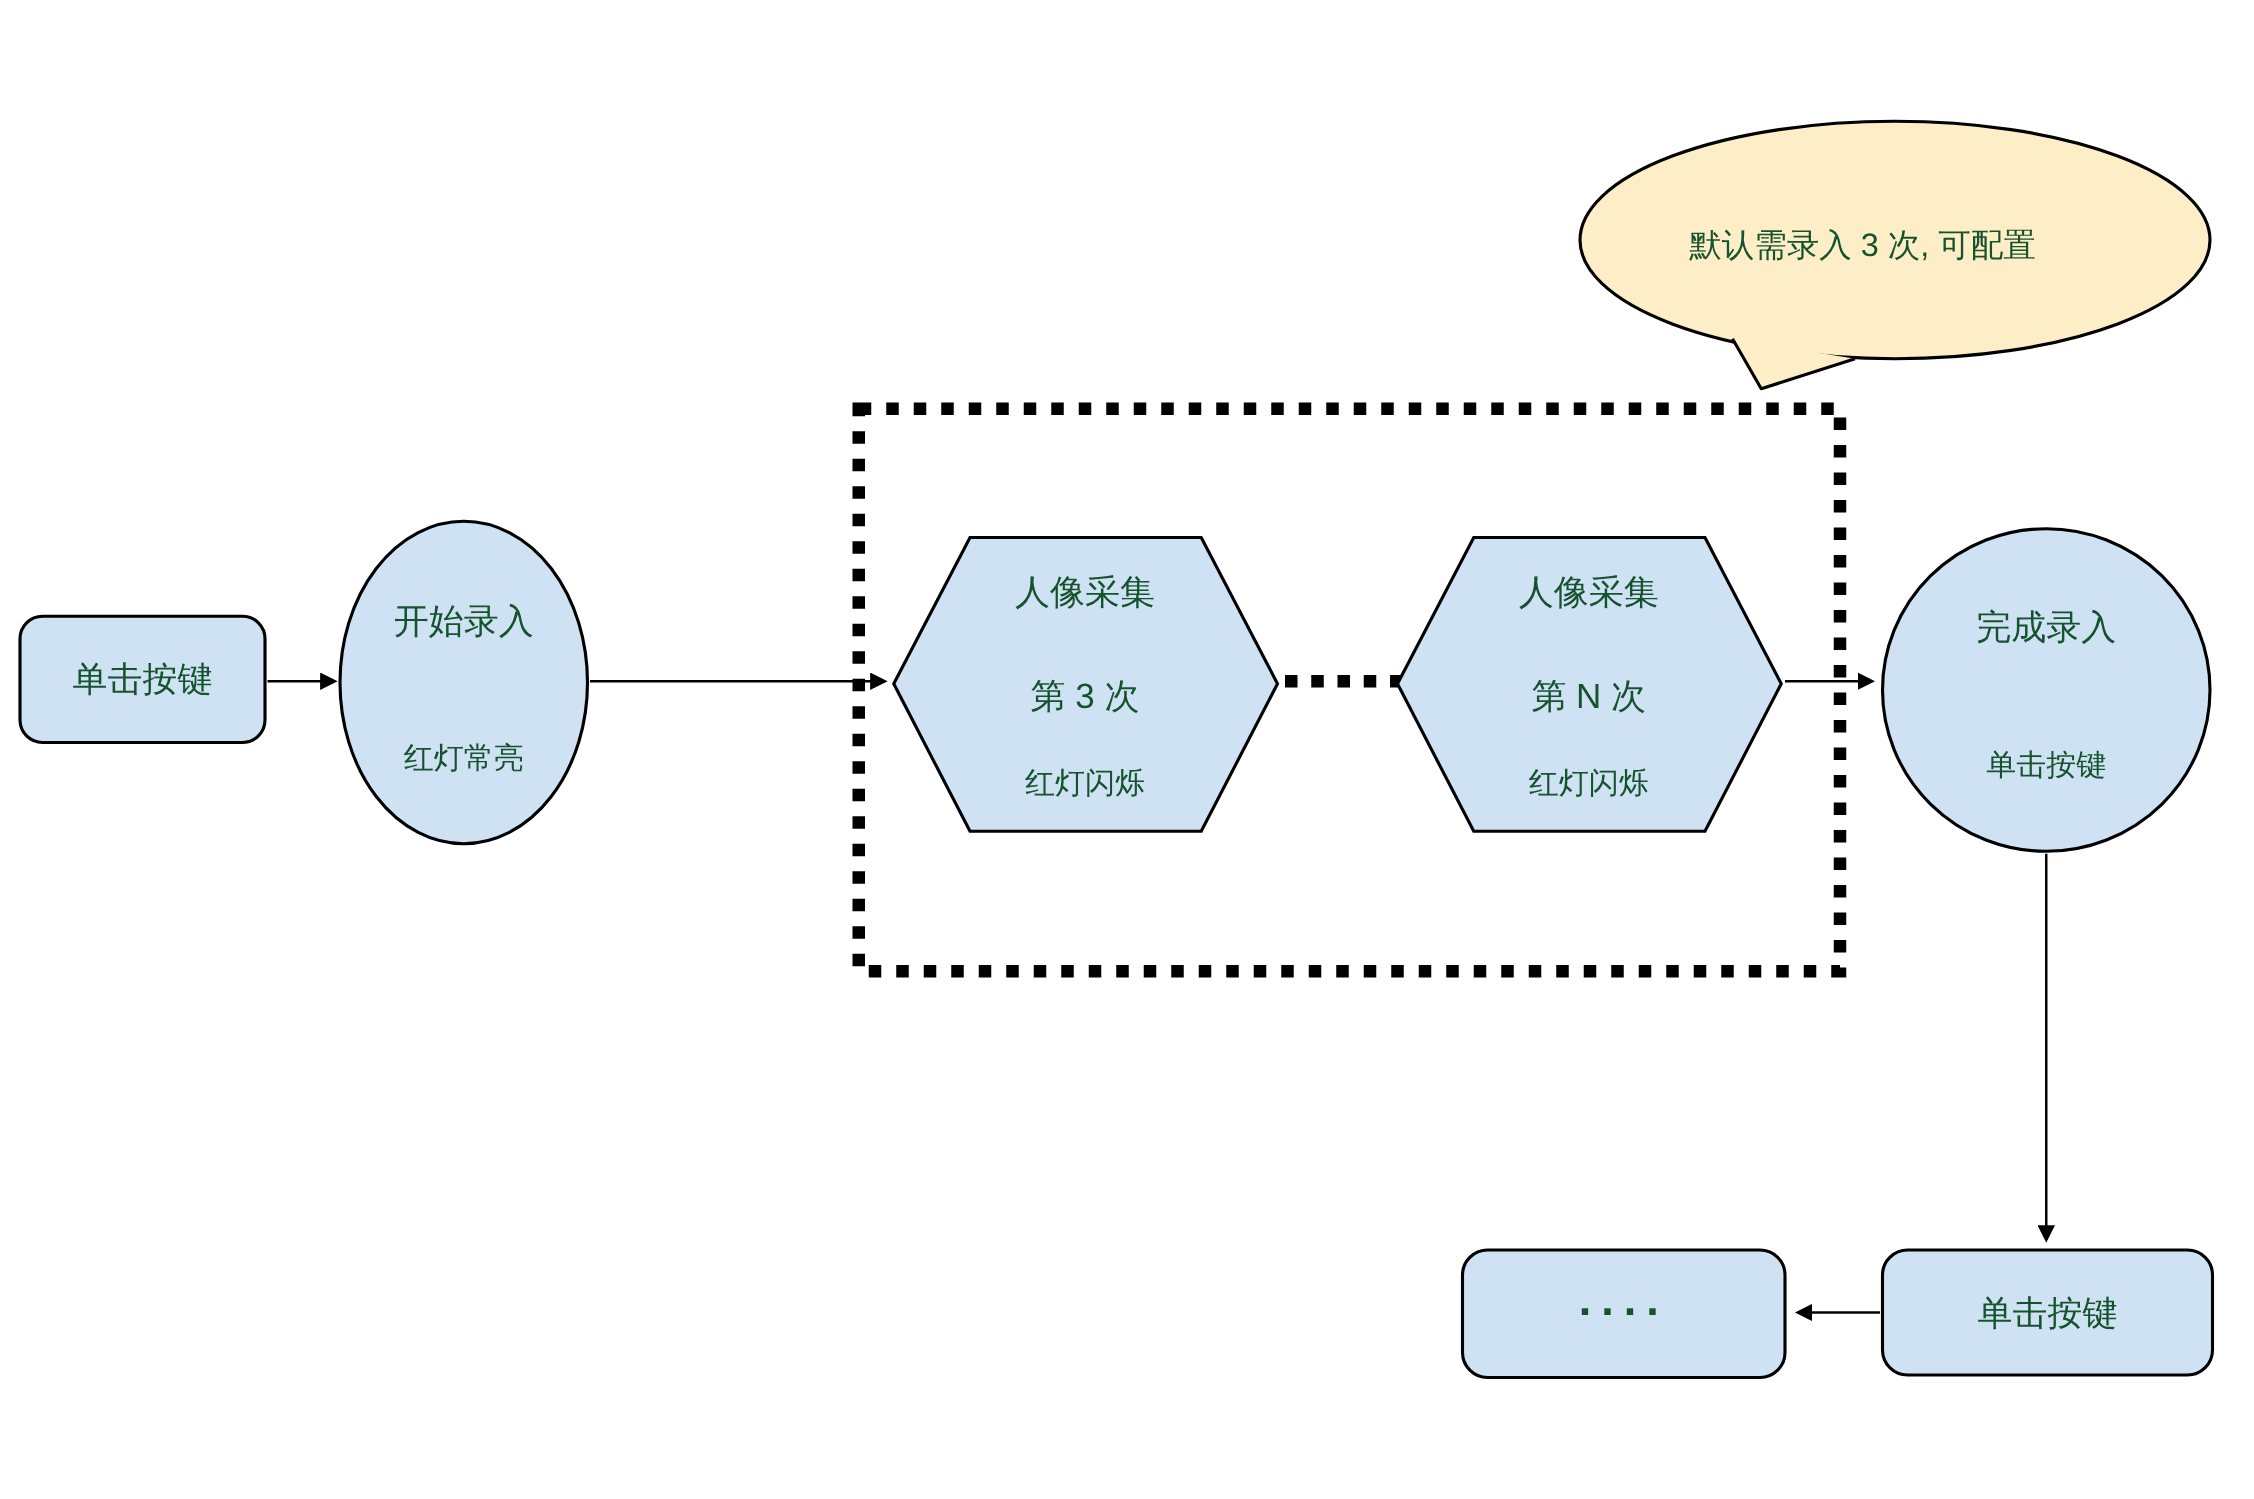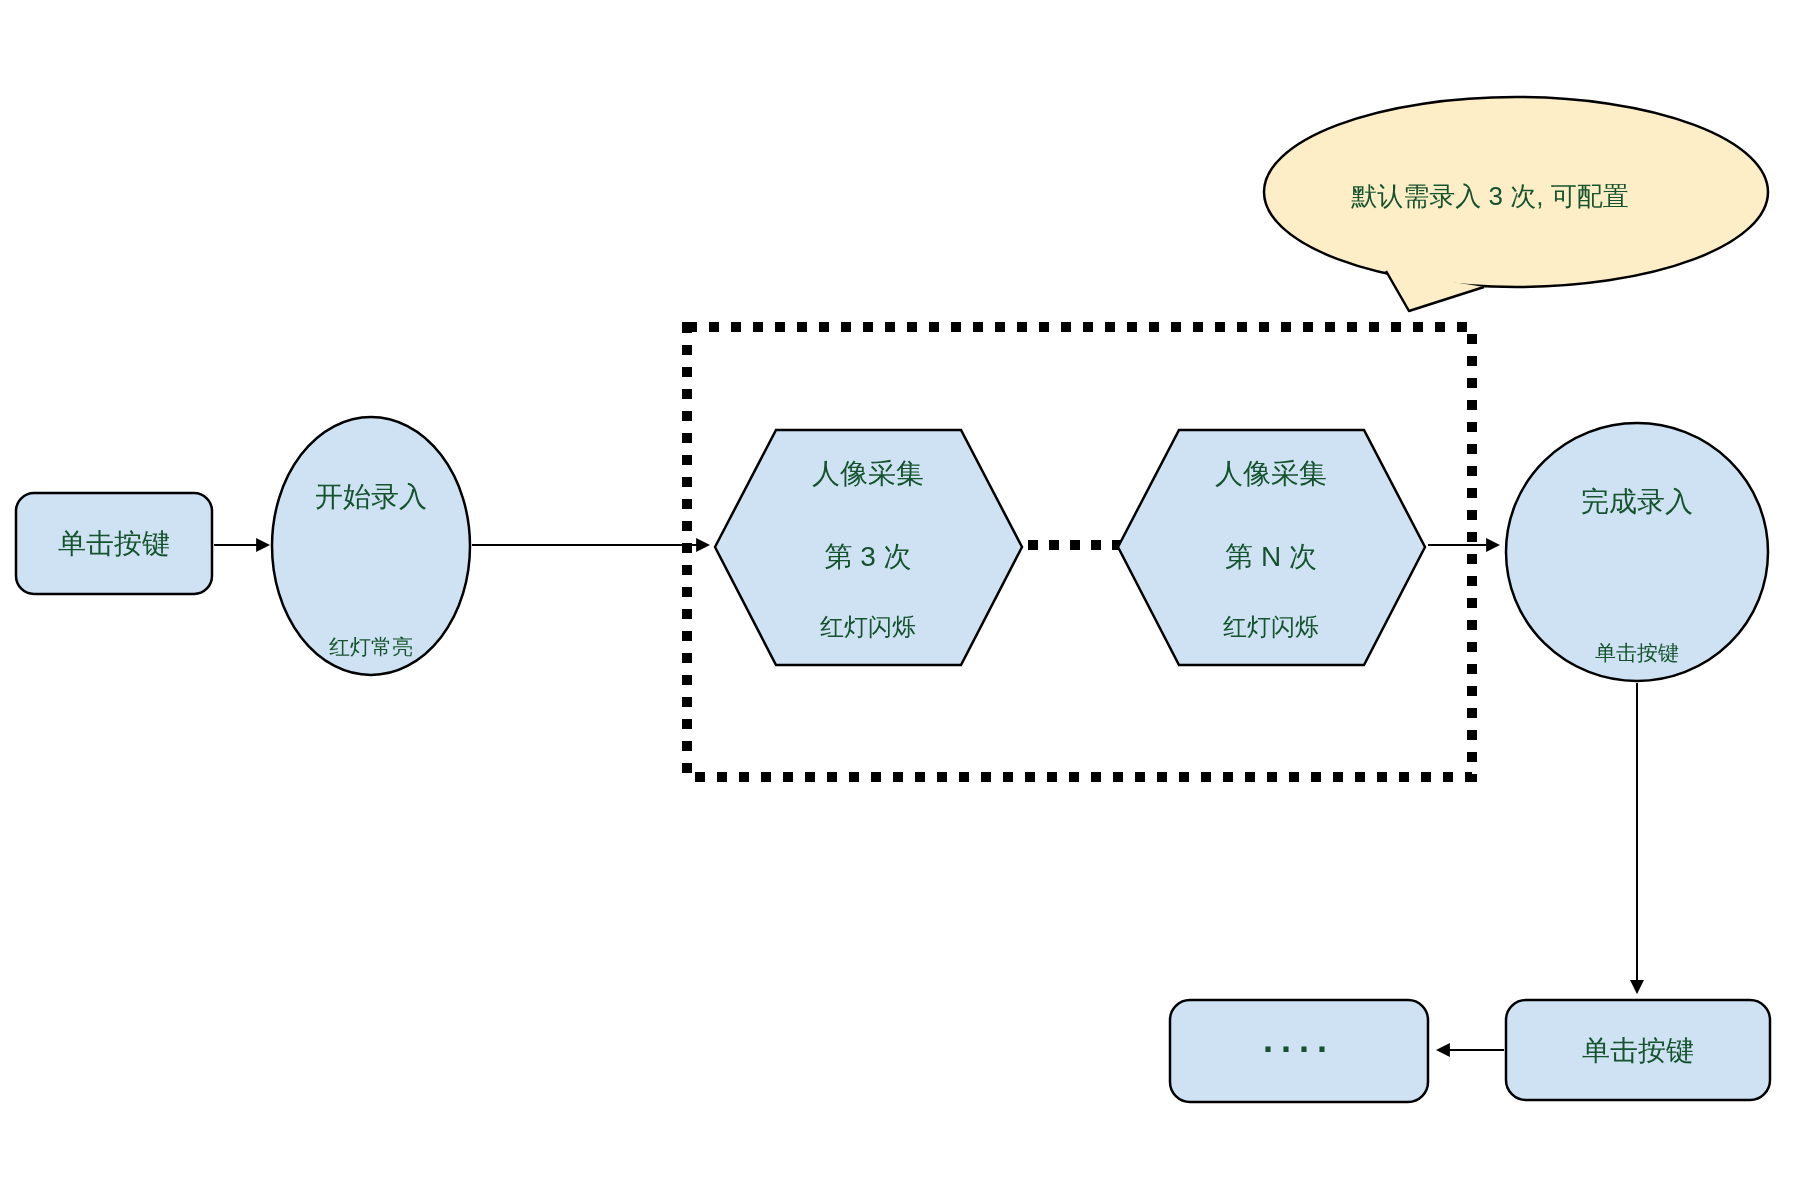--- a/index.html
+++ b/index.html
@@ -16,21 +16,21 @@
     position: absolute;
     transform: translate(-50%, -50%);
     white-space: nowrap;
     text-align: center;
     color: #14532d;
     font-weight: 500;
     line-height: 1;
   }
   .lbl-main  { font-size: 28px; }
   .lbl-hex   { font-size: 28px; }
-  .lbl-sub   { font-size: 21px; margin-top: 39px; }
+  .lbl-sub   { font-size: 24px; }
   .lbl-hexsub{ font-size: 24px; }
   .lbl-callout { font-size: 26px; }
   .lbl-dots  { font-size: 36px; letter-spacing: 8px; font-weight: 700; }
 </style>
 </head>
 <body>
 
 <div id="canvas">
 
   <svg id="shapes" viewBox="0 0 1803 1199" xmlns="http://www.w3.org/2000/svg">

